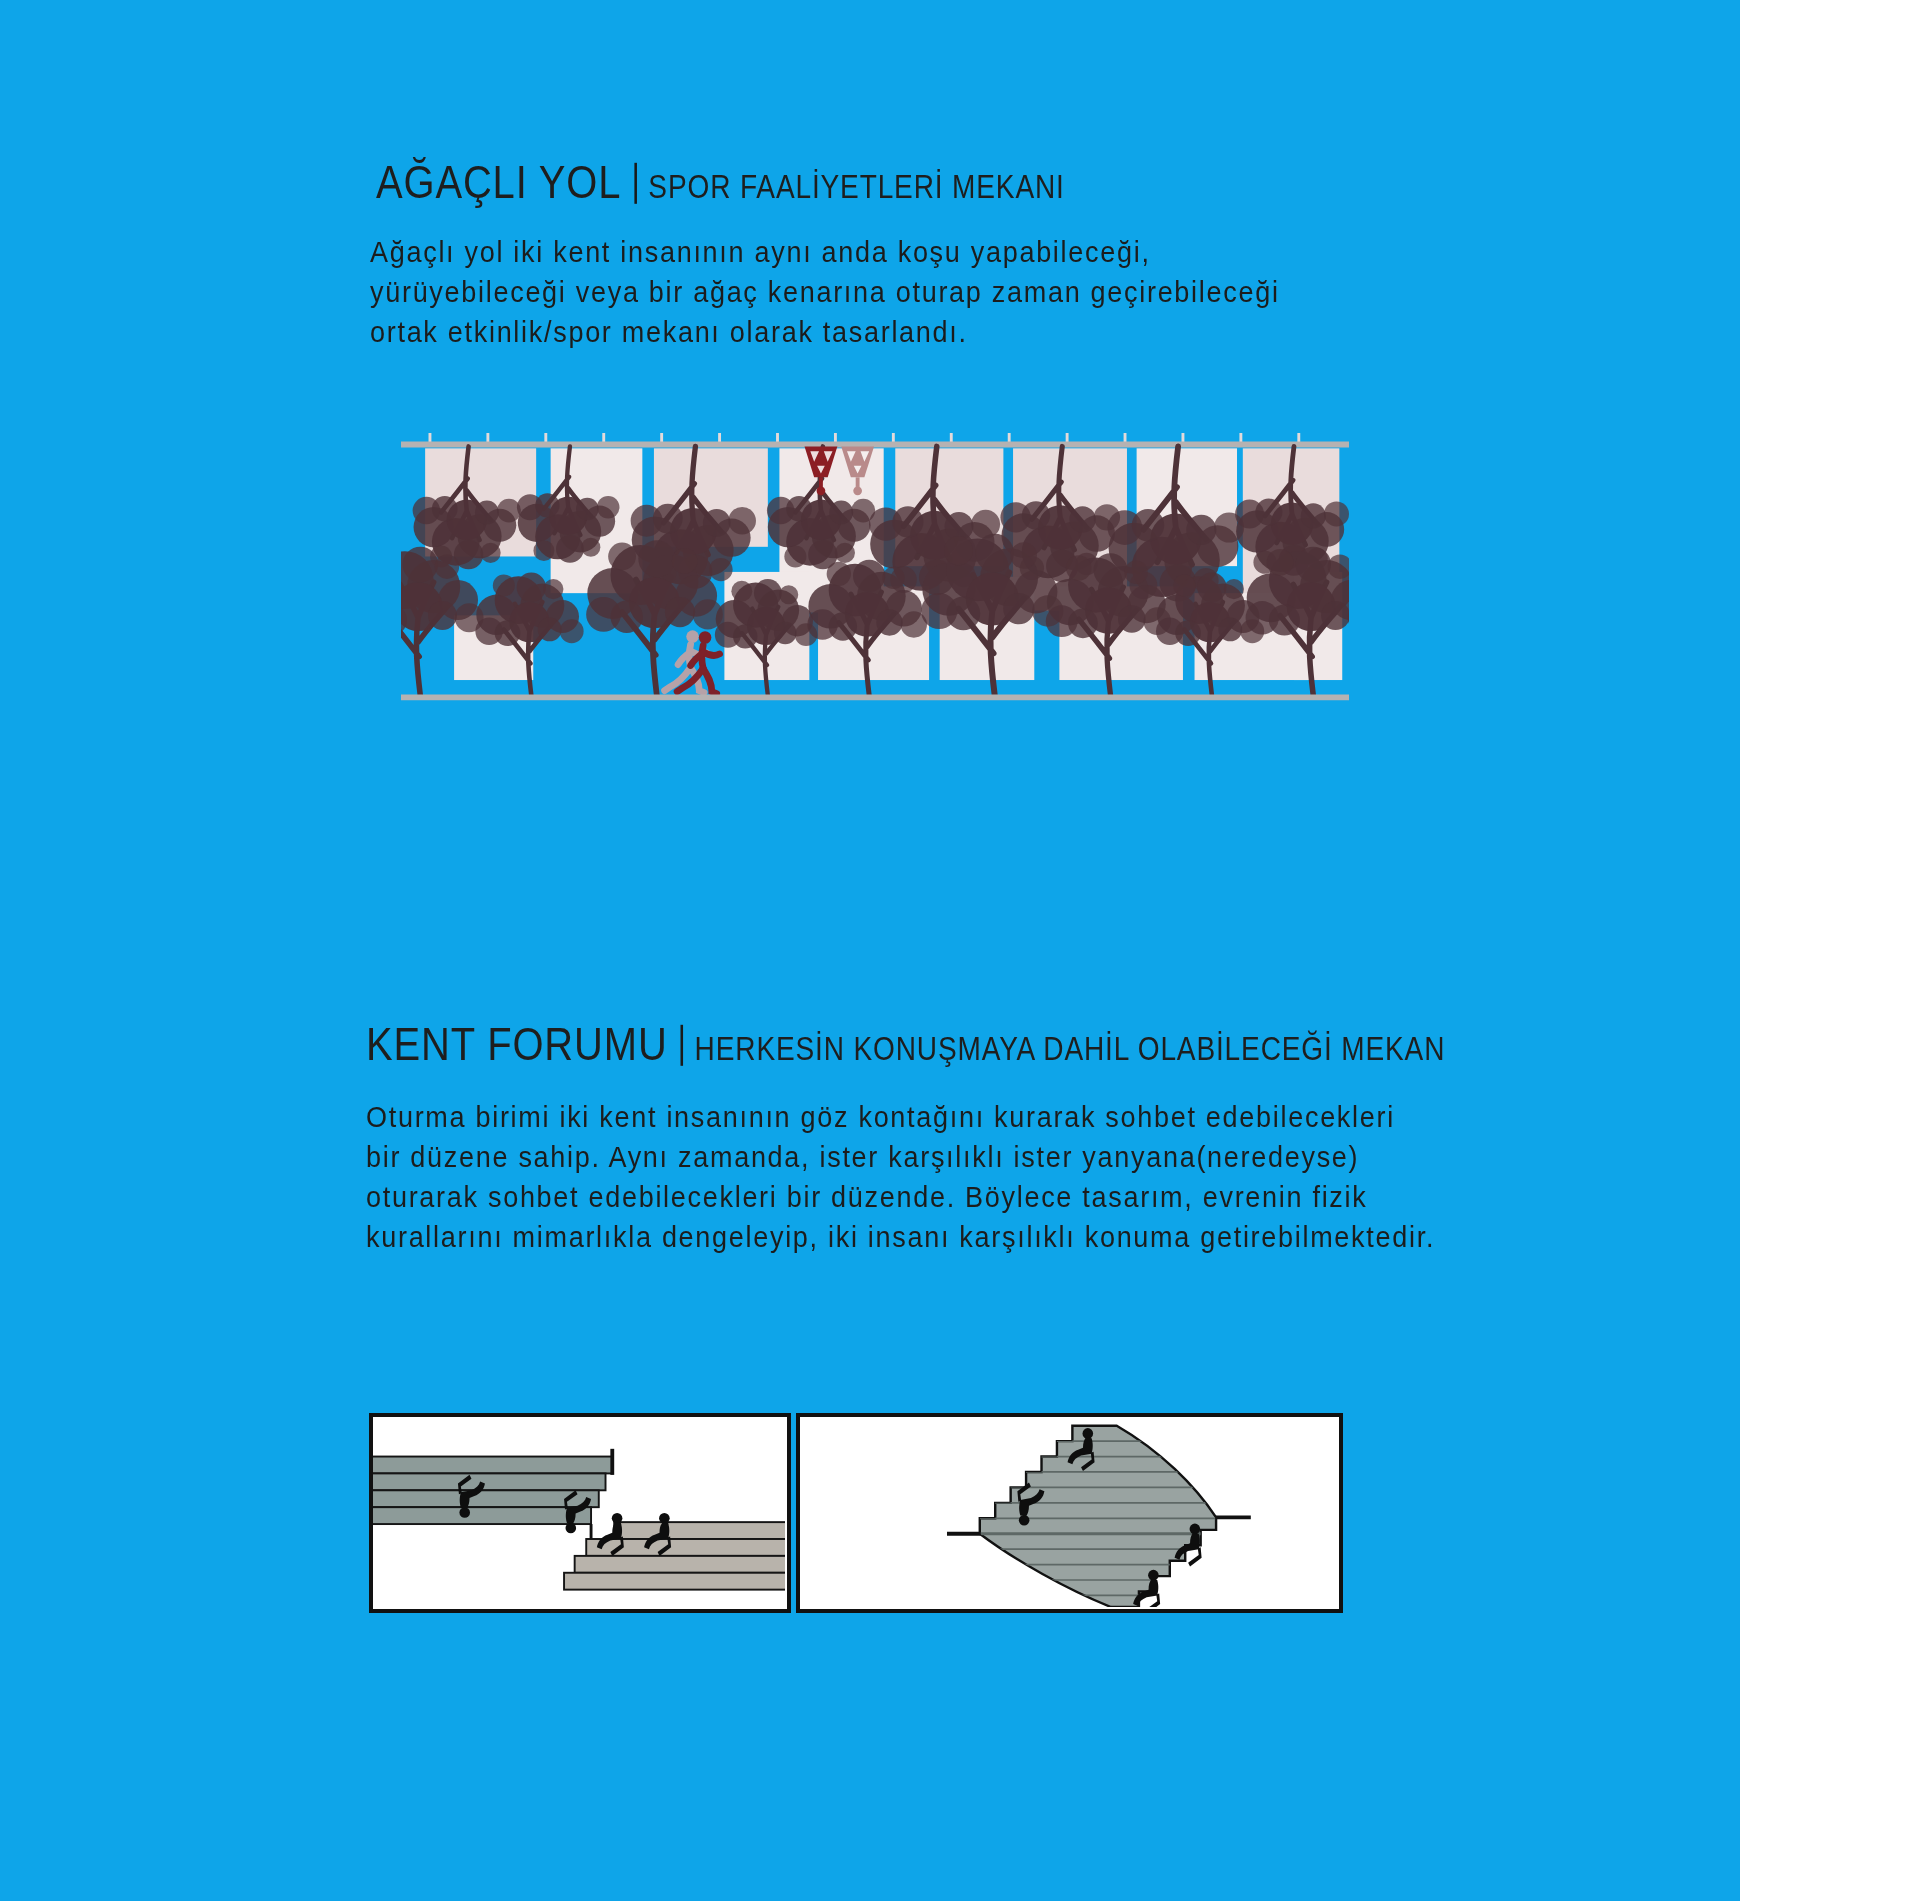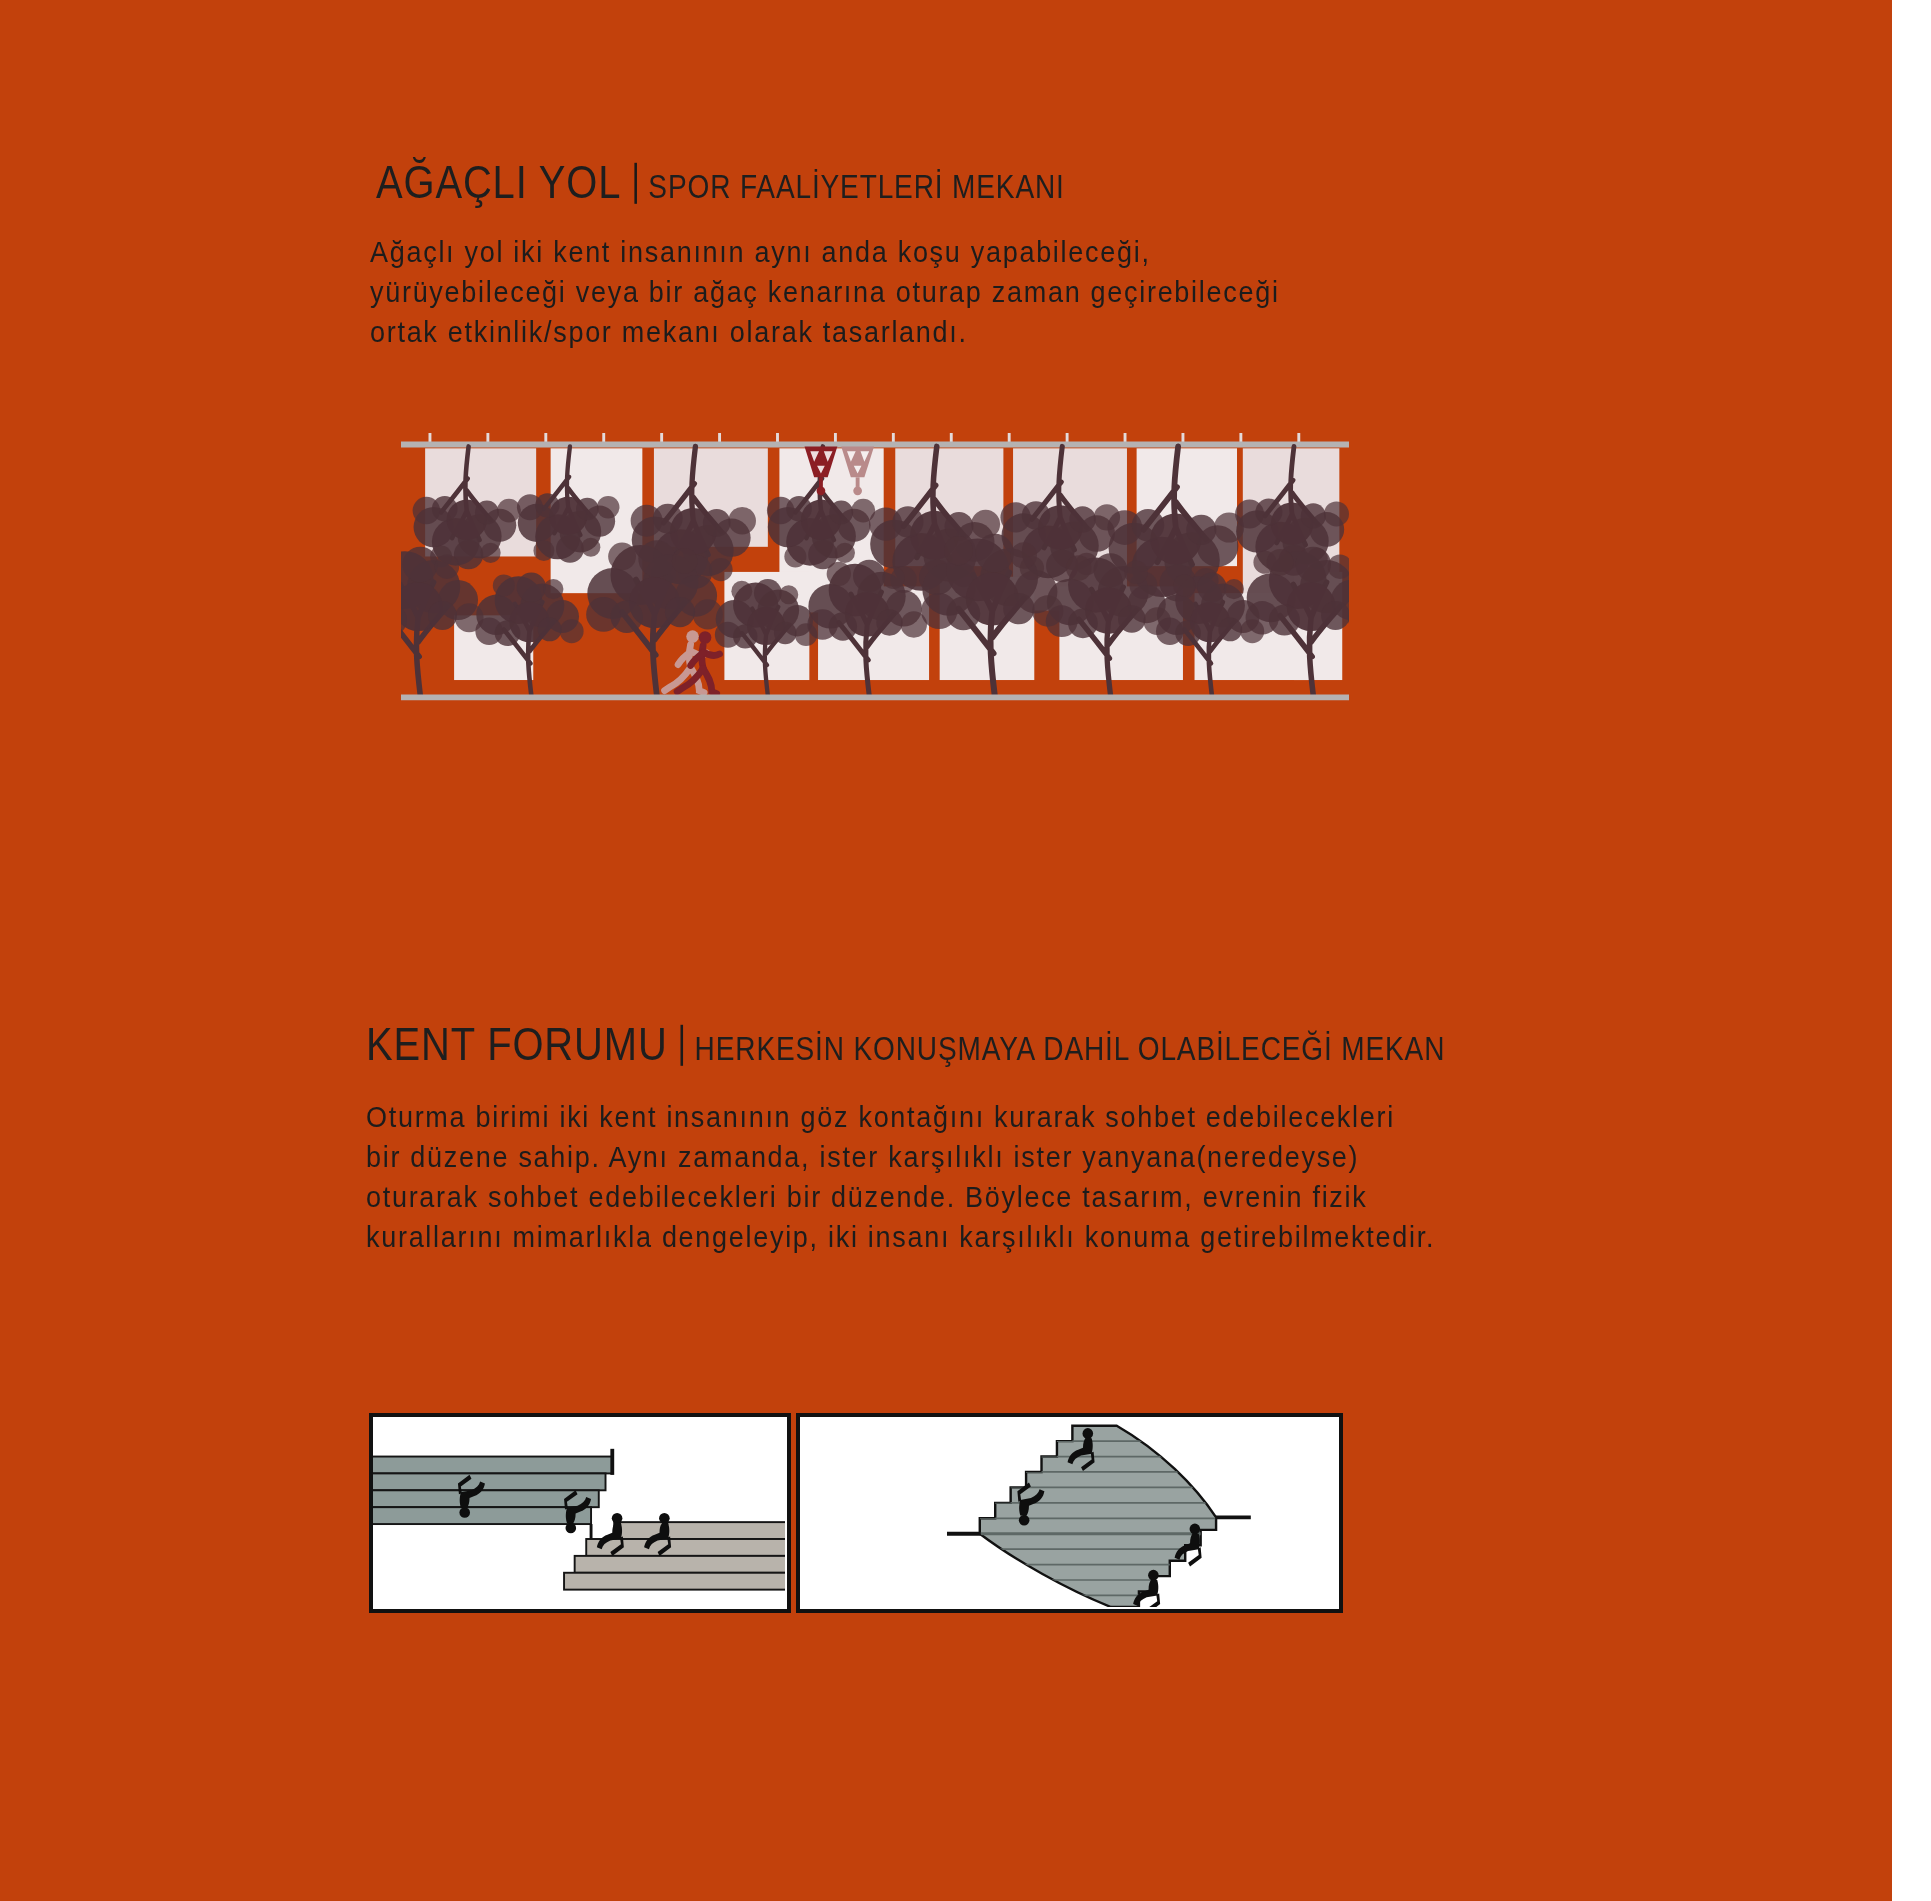--- a/index.html
+++ b/index.html
@@ -1,16 +1,16 @@
 <!DOCTYPE html>
 <html style="--c-ink: #1e1e1e; --c-tree: #4e3238; --c-pink: #e9dcdc; --c-pink_light: #f1e9e9; --c-line_gray: #b5b2b2; --c-accent_red: #8c1e24; --c-accent_red_light: #b98a8a; --c-runner_red: #7e2129; --c-sage: #8d9b99; --c-warm_gray: #b8b3ab; --c-diagram_gray: #99a3a1; --c-diagram_line: #5e6866; --c-figure_black: #0e0e0e;"><head>
 <meta charset="utf-8">
 <style>
   html,body{margin:0;padding:0;background:#ffffff;}
-  .page{position:relative;width:1892px;height:1901px;background:#c2410c;overflow:hidden;
+  .page{position:relative;width:1740px;height:1901px;background:#0ea5e9;overflow:hidden;
         font-family:"Liberation Sans",sans-serif;color:var(--c-ink,#1e1e1e);}
   .titleRow{position:absolute;display:flex;align-items:baseline;white-space:nowrap;
             transform:scaleX(.85);transform-origin:left top;}
   .titleBig{font-size:47px;letter-spacing:1px;font-weight:400;}
   .titleBar{display:inline-block;width:2.9px;height:41px;background:#1a1a1a;
             margin:0 13.5px 0 15.4px;transform:translateY(5.8px);}
   .titleSub{font-size:33px;letter-spacing:1px;font-weight:400;}
   .para{position:absolute;transform:scaleX(.9);transform-origin:left top;
         font-size:30px;line-height:40px;letter-spacing:1.9px;white-space:nowrap;color:#1c1c1c;}
   .panels{position:absolute;left:369px;top:1413px;display:flex;gap:4.8px;}

